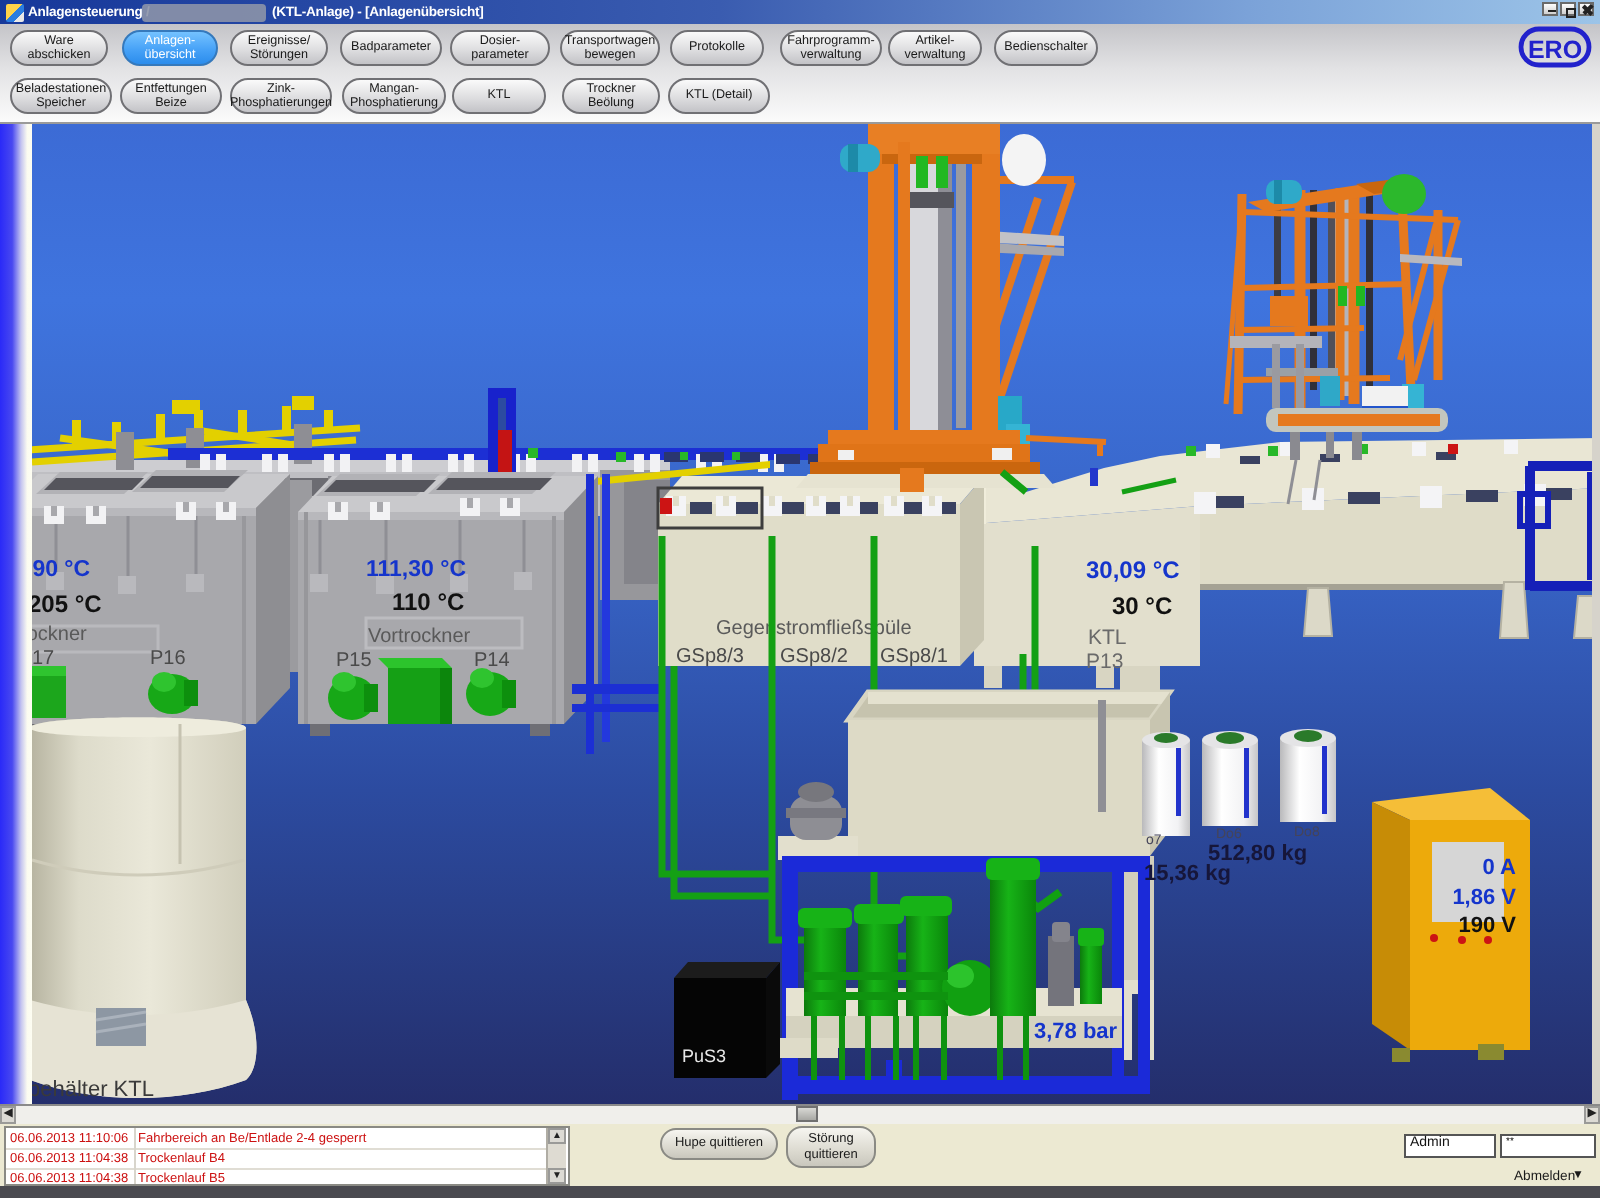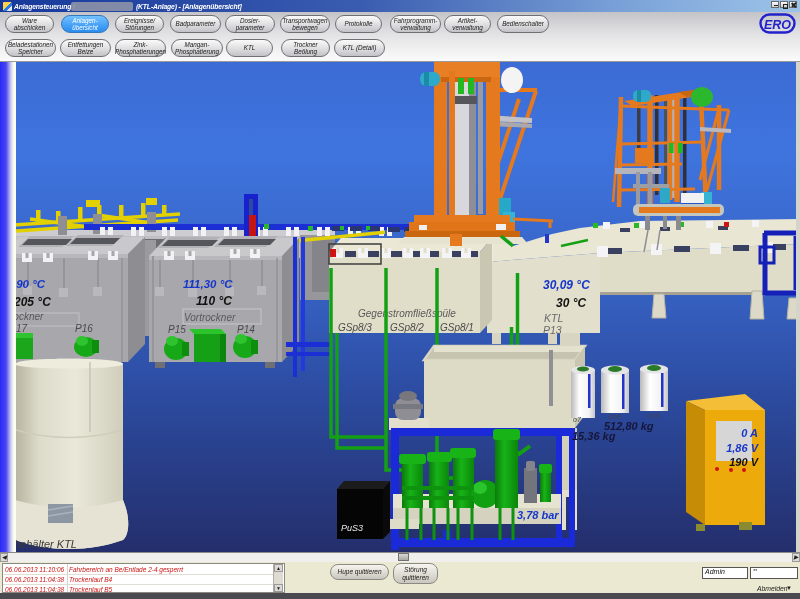--- a/index.html
+++ b/index.html
@@ -1,17 +1,17 @@
 <!DOCTYPE html>
 <html><head>
 <meta charset="utf-8">
 <style>
   html,body{margin:0;padding:0;}
   body{width:800px;height:599px;overflow:hidden;font-family:"Liberation Sans",sans-serif;background:#ece9d2;}
-  #win{position:absolute;left:0;top:0;width:800px;height:599px;font-style:italic;}
+  #win{position:absolute;left:0;top:0;width:800px;height:599px;}
   .abs{position:absolute;}
   
   #titlebar{left:0;top:0;width:800px;height:12px;background:linear-gradient(90deg,#16389a 0%,#3a5cb0 45%,#7ba2d8 78%,#9cc4e8 100%);}
   #titletext{left:14px;top:2.5px;font-size:6.8px;font-weight:bold;color:#fff;white-space:nowrap;letter-spacing:-0.15px;}
   #titletext2{left:136px;top:2.5px;font-size:6.8px;font-weight:bold;color:#fff;white-space:nowrap;letter-spacing:-0.15px;}
   #appicon{left:3px;top:2px;width:9px;height:9px;background:linear-gradient(135deg,#ffd24a 0%,#ffd24a 45%,#2a7de0 45%,#2a7de0 70%,#e8e8e8 70%);border-radius:1px;}
   #blur{left:71px;top:2px;width:62px;height:9px;background:#8c94a8;border-radius:2px;opacity:0.9;}
   .winbtn{top:1px;width:8px;height:7px;background:linear-gradient(180deg,#fdfdfd,#cfcfcf);border:1px solid #6a6a6a;box-sizing:border-box;font-size:6px;line-height:5px;text-align:center;color:#111;}
   
   #toolbar{left:0;top:12px;width:800px;height:50px;background:linear-gradient(180deg,#c4c4c8 0%,#e2e2e4 45%,#fbfbfb 100%);border-bottom:1px solid #9a9a9a;box-sizing:border-box;}

